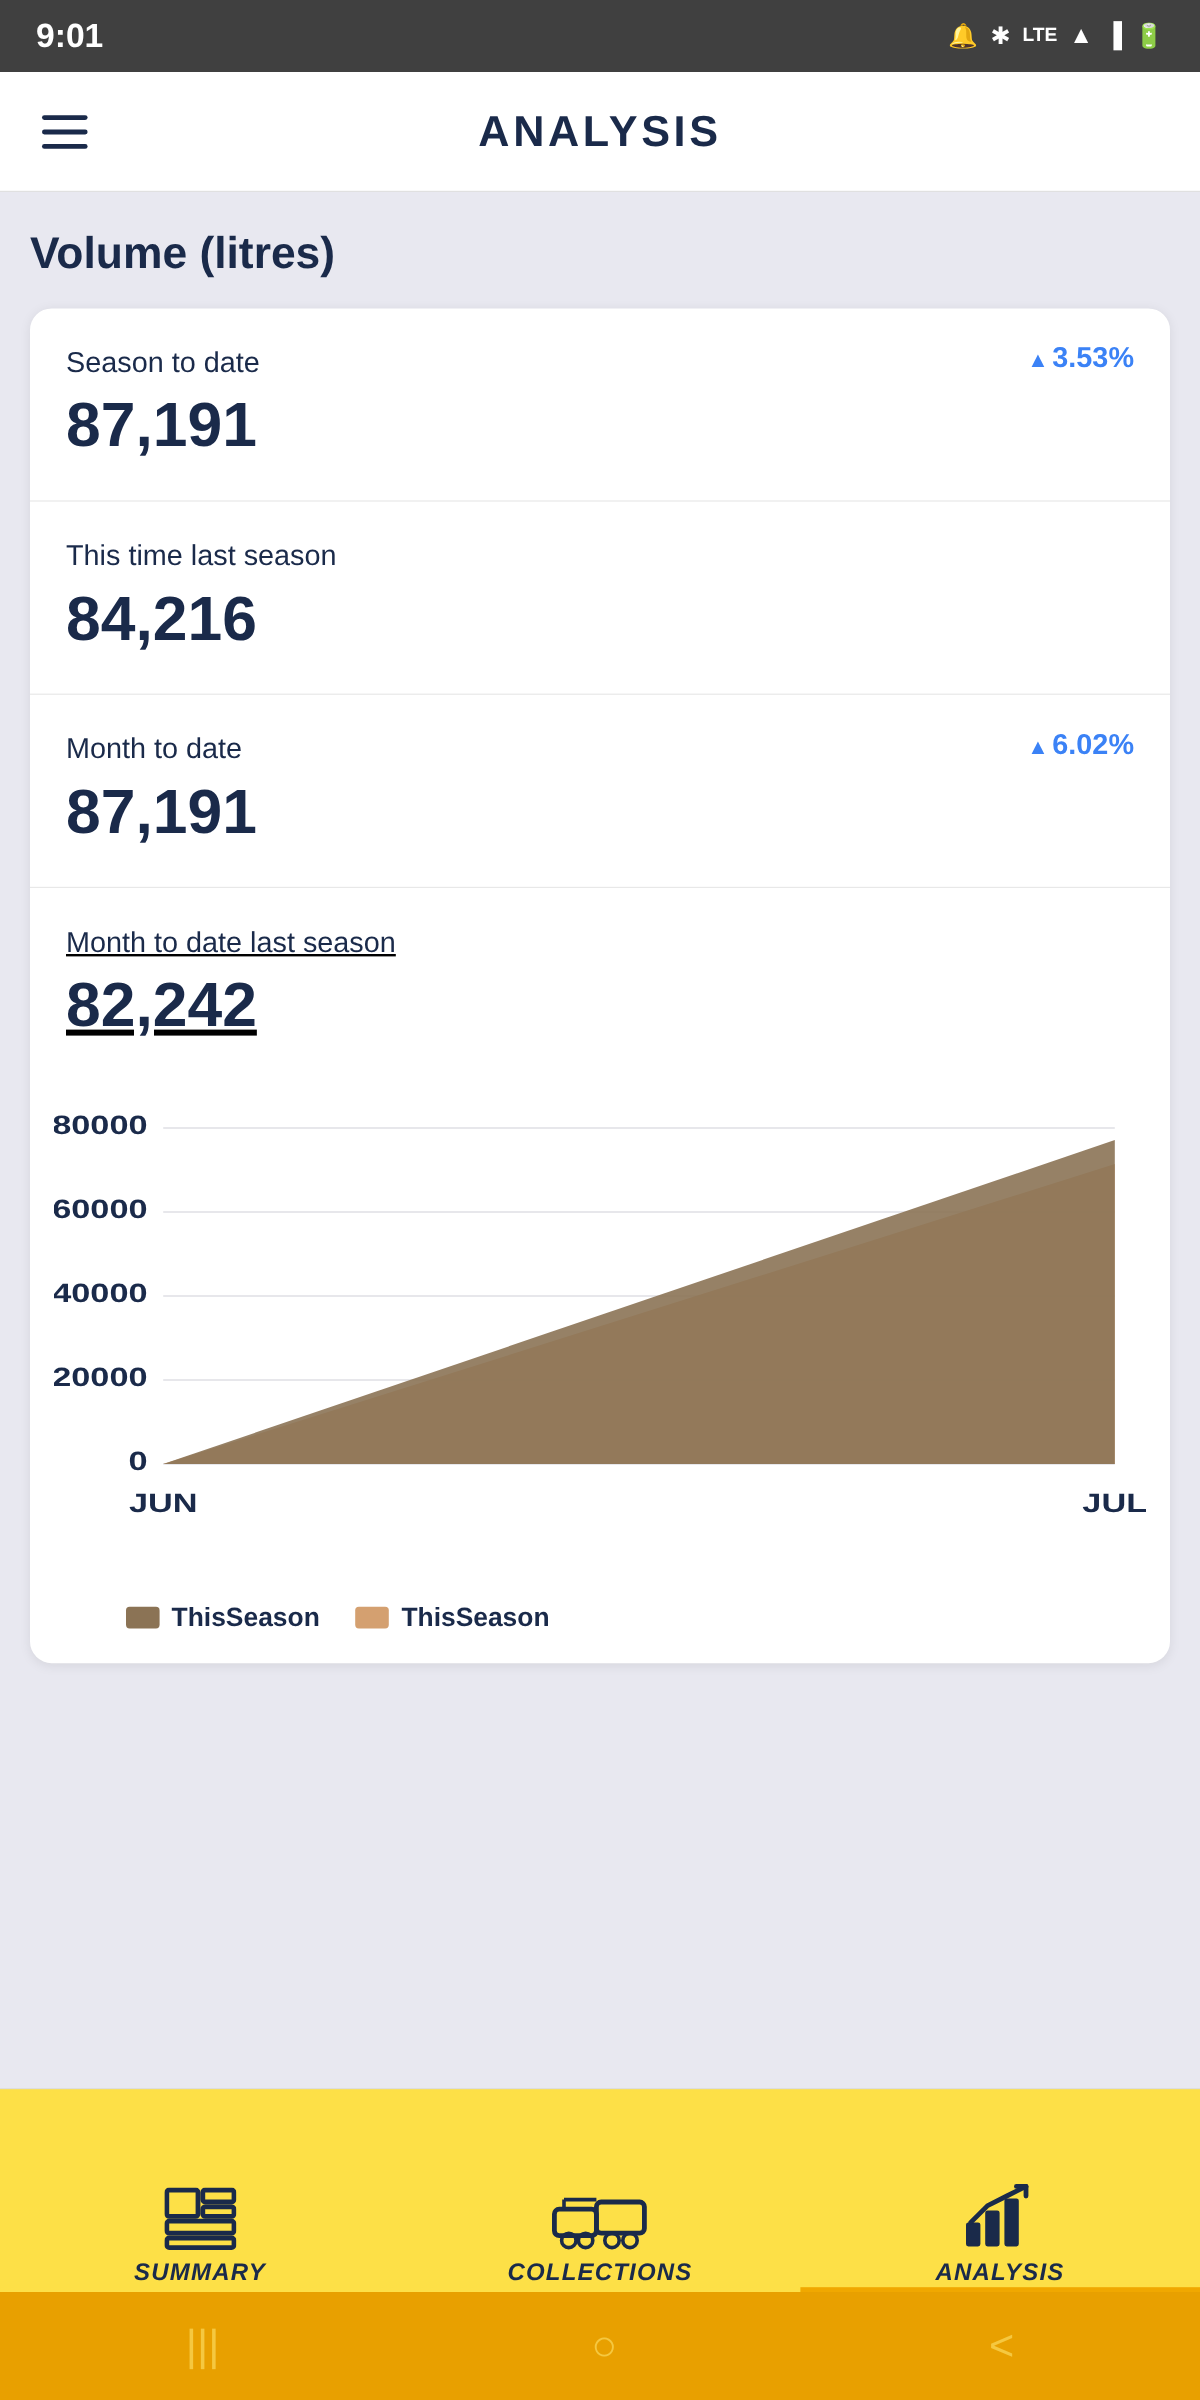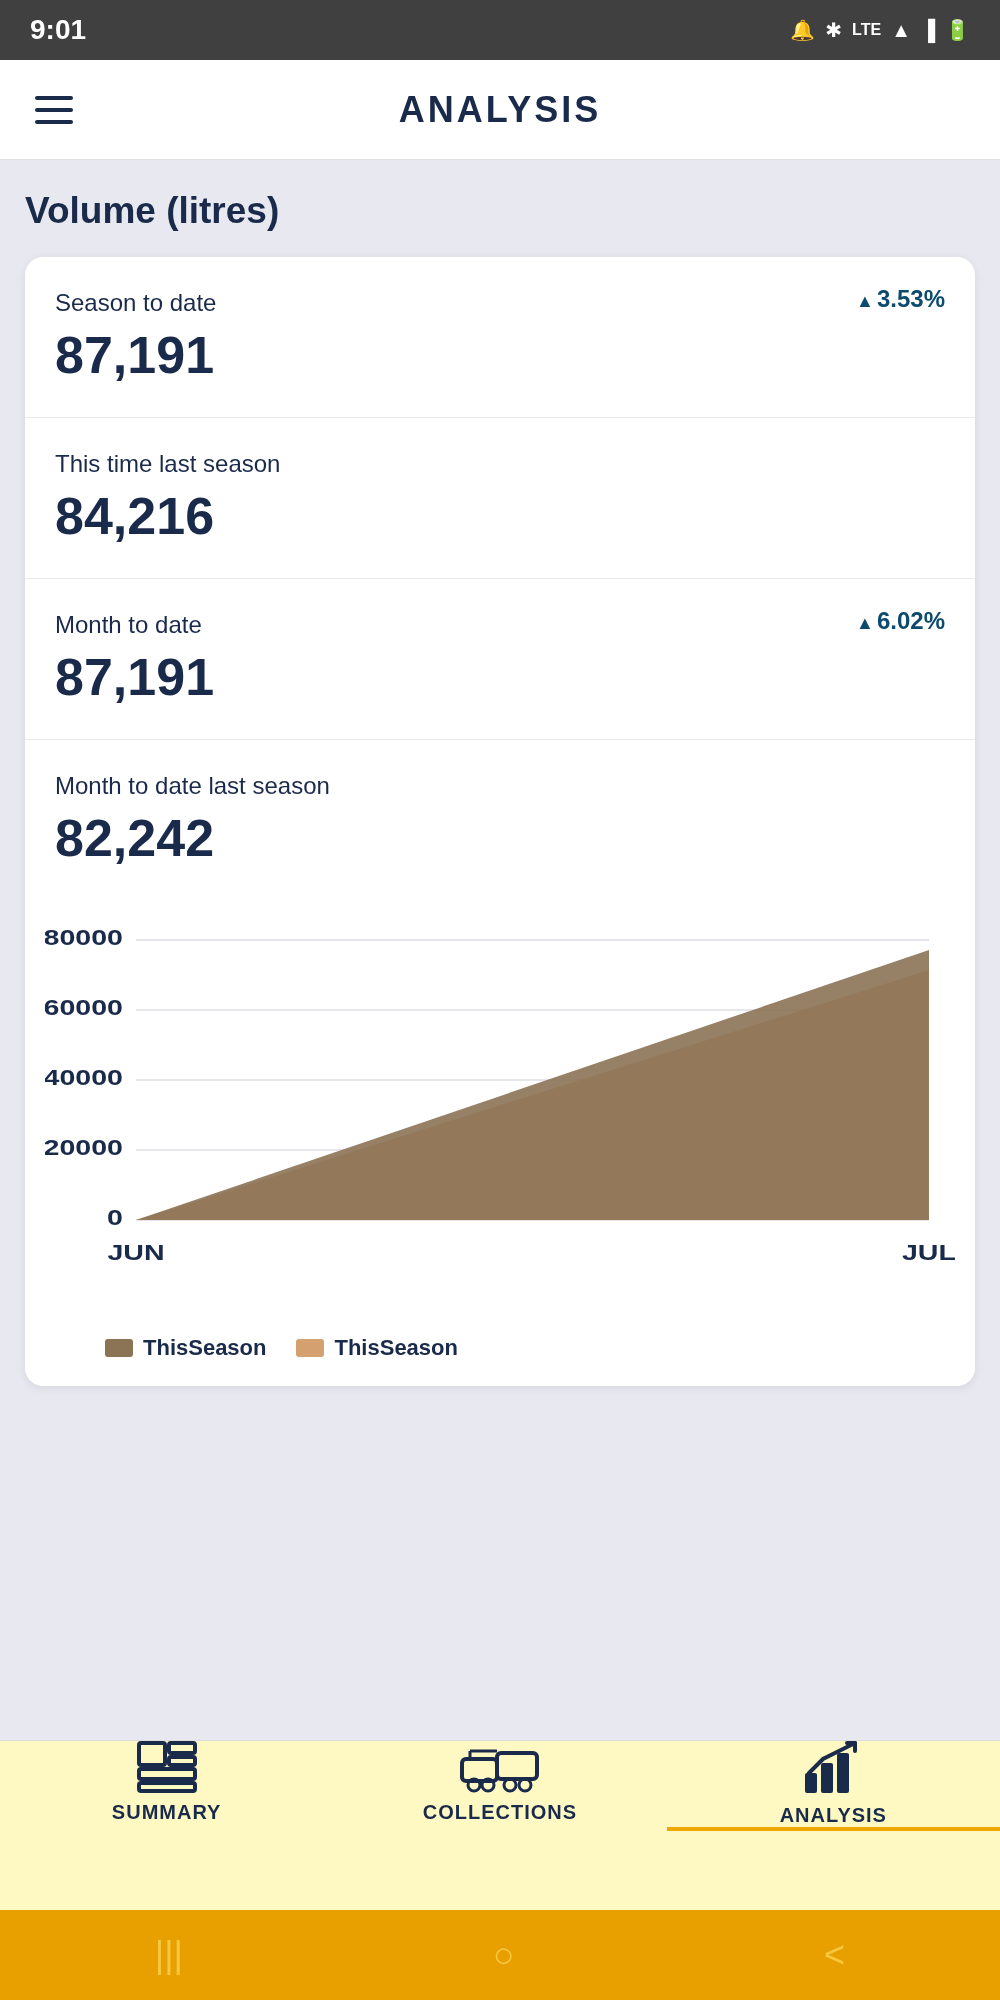--- a/index.html
+++ b/index.html
@@ -97,39 +97,40 @@
 
     .stat-row {
       padding: 32px 30px;
       border-bottom: 1px solid #e8e8e8;
       display: flex;
       flex-direction: column;
       position: relative;
     }
     .stat-row:last-of-type {
       border-bottom: none;
+      text-decoration: underline;
     }
     .stat-label {
       font-size: 24px;
       color: #1a2a4a;
       font-weight: 400;
       margin-bottom: 8px;
     }
     .stat-value {
       font-size: 52px;
       font-weight: 800;
       color: #1a2a4a;
     }
     .stat-badge {
       position: absolute;
       top: 28px;
       right: 30px;
       font-size: 24px;
       font-weight: 700;
-      color: #0c4a6e;
+      color: #3b82f6;
     }
     .stat-badge::before {
       content: '▲';
       font-size: 18px;
       margin-right: 3px;
     }
 
     
     .chart-container {
       padding: 20px 20px 20px 20px;
@@ -166,24 +167,25 @@
       border-radius: 3px;
     }
 
     
     .bottom-nav {
       position: absolute;
       bottom: 90px;
       left: 0;
       width: 100%;
       height: 170px;
-      background: #fef9c3;
-      display: flex;
-      align-items: flex-start;
+      background: #fde047;
+      display: flex;
+      align-items: flex-end;
       border-top: 1px solid #ddd;
+      font-style: italic;
     }
     .nav-item {
       flex: 1;
       display: flex;
       flex-direction: column;
       align-items: center;
       justify-content: center;
       gap: 8px;
       cursor: pointer;
       border-bottom: 4px solid transparent;

